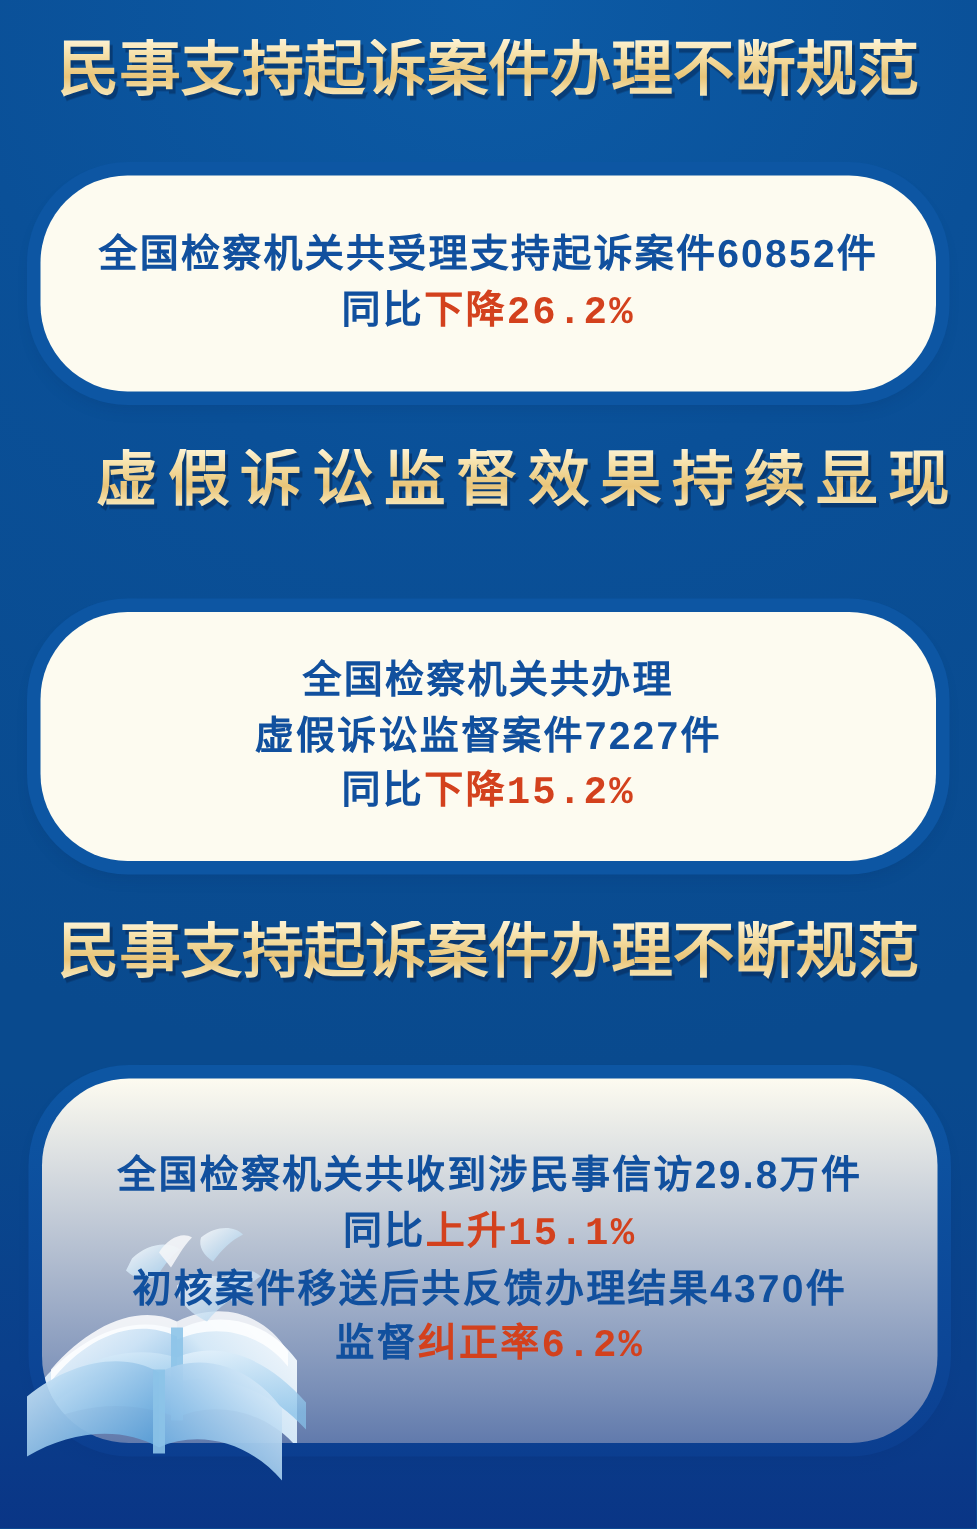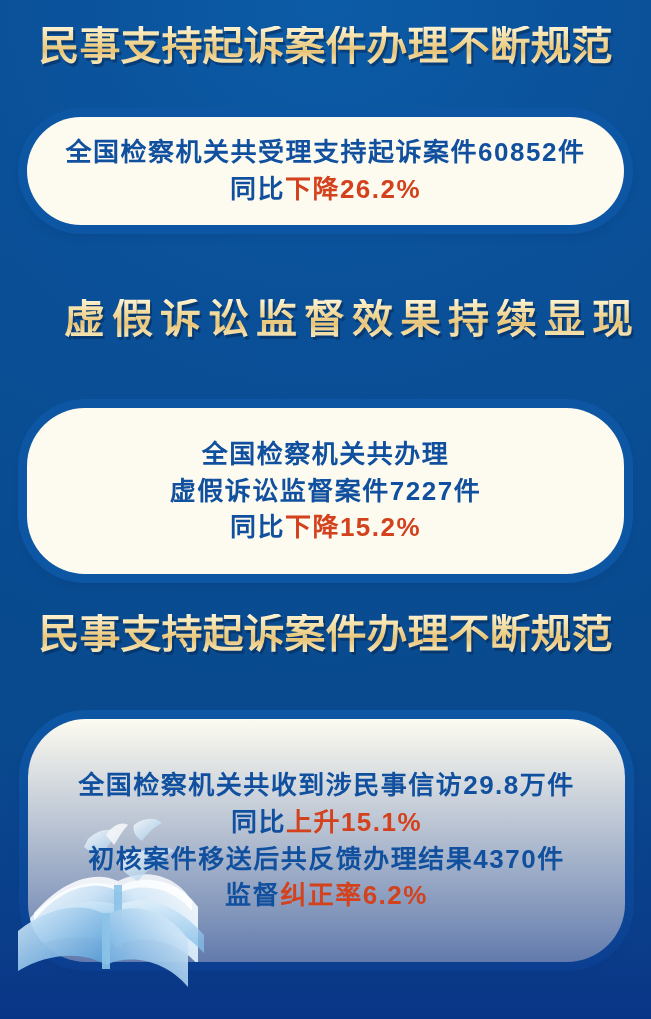--- a/index.html
+++ b/index.html
@@ -76,21 +76,21 @@
     z-index: 2;
     width: 100%;
     text-align: center;
   }
   .line {
     font-weight: 700;
     color: #11509e;
     white-space: nowrap;
     letter-spacing: 1.5px;
   }
-  .line .hl { color: #d3411d; }
+  .line .hl { color: #d3411d; font-family: Liberation Mono, monospace; }
   .line.l-big { font-size: 26px; line-height: 1.42; }
   .line.l-mid { font-size: 26px; line-height: 1.42; }
 
   
   .decor {
     position: absolute;
     left: -6px;
     bottom: -18px;
     width: 200px;
     height: 185px;
@@ -113,21 +113,21 @@
 </style>
 </head>
 <body>
 
 <div id="poster">
 
   <div class="section" style="top:26px;height:240px;">
     <div class="heading">民事支持起诉案件办理不断规范</div>
   </div>
 
-  <div class="card" style="left:27px; top:117px; width:597px; height:108px;">
+  <div class="card" style="left:27px; top:117px; width:597px; height:144px;">
     <div class="card-lines">
       <div class="line l-big">
         <span>全国检察机关共受理支持起诉案件60852件</span>
       </div>
       <div class="line l-big">
         <span>同比</span><span class="hl">下降26.2%</span>
       </div>
     </div>
   </div>
 

